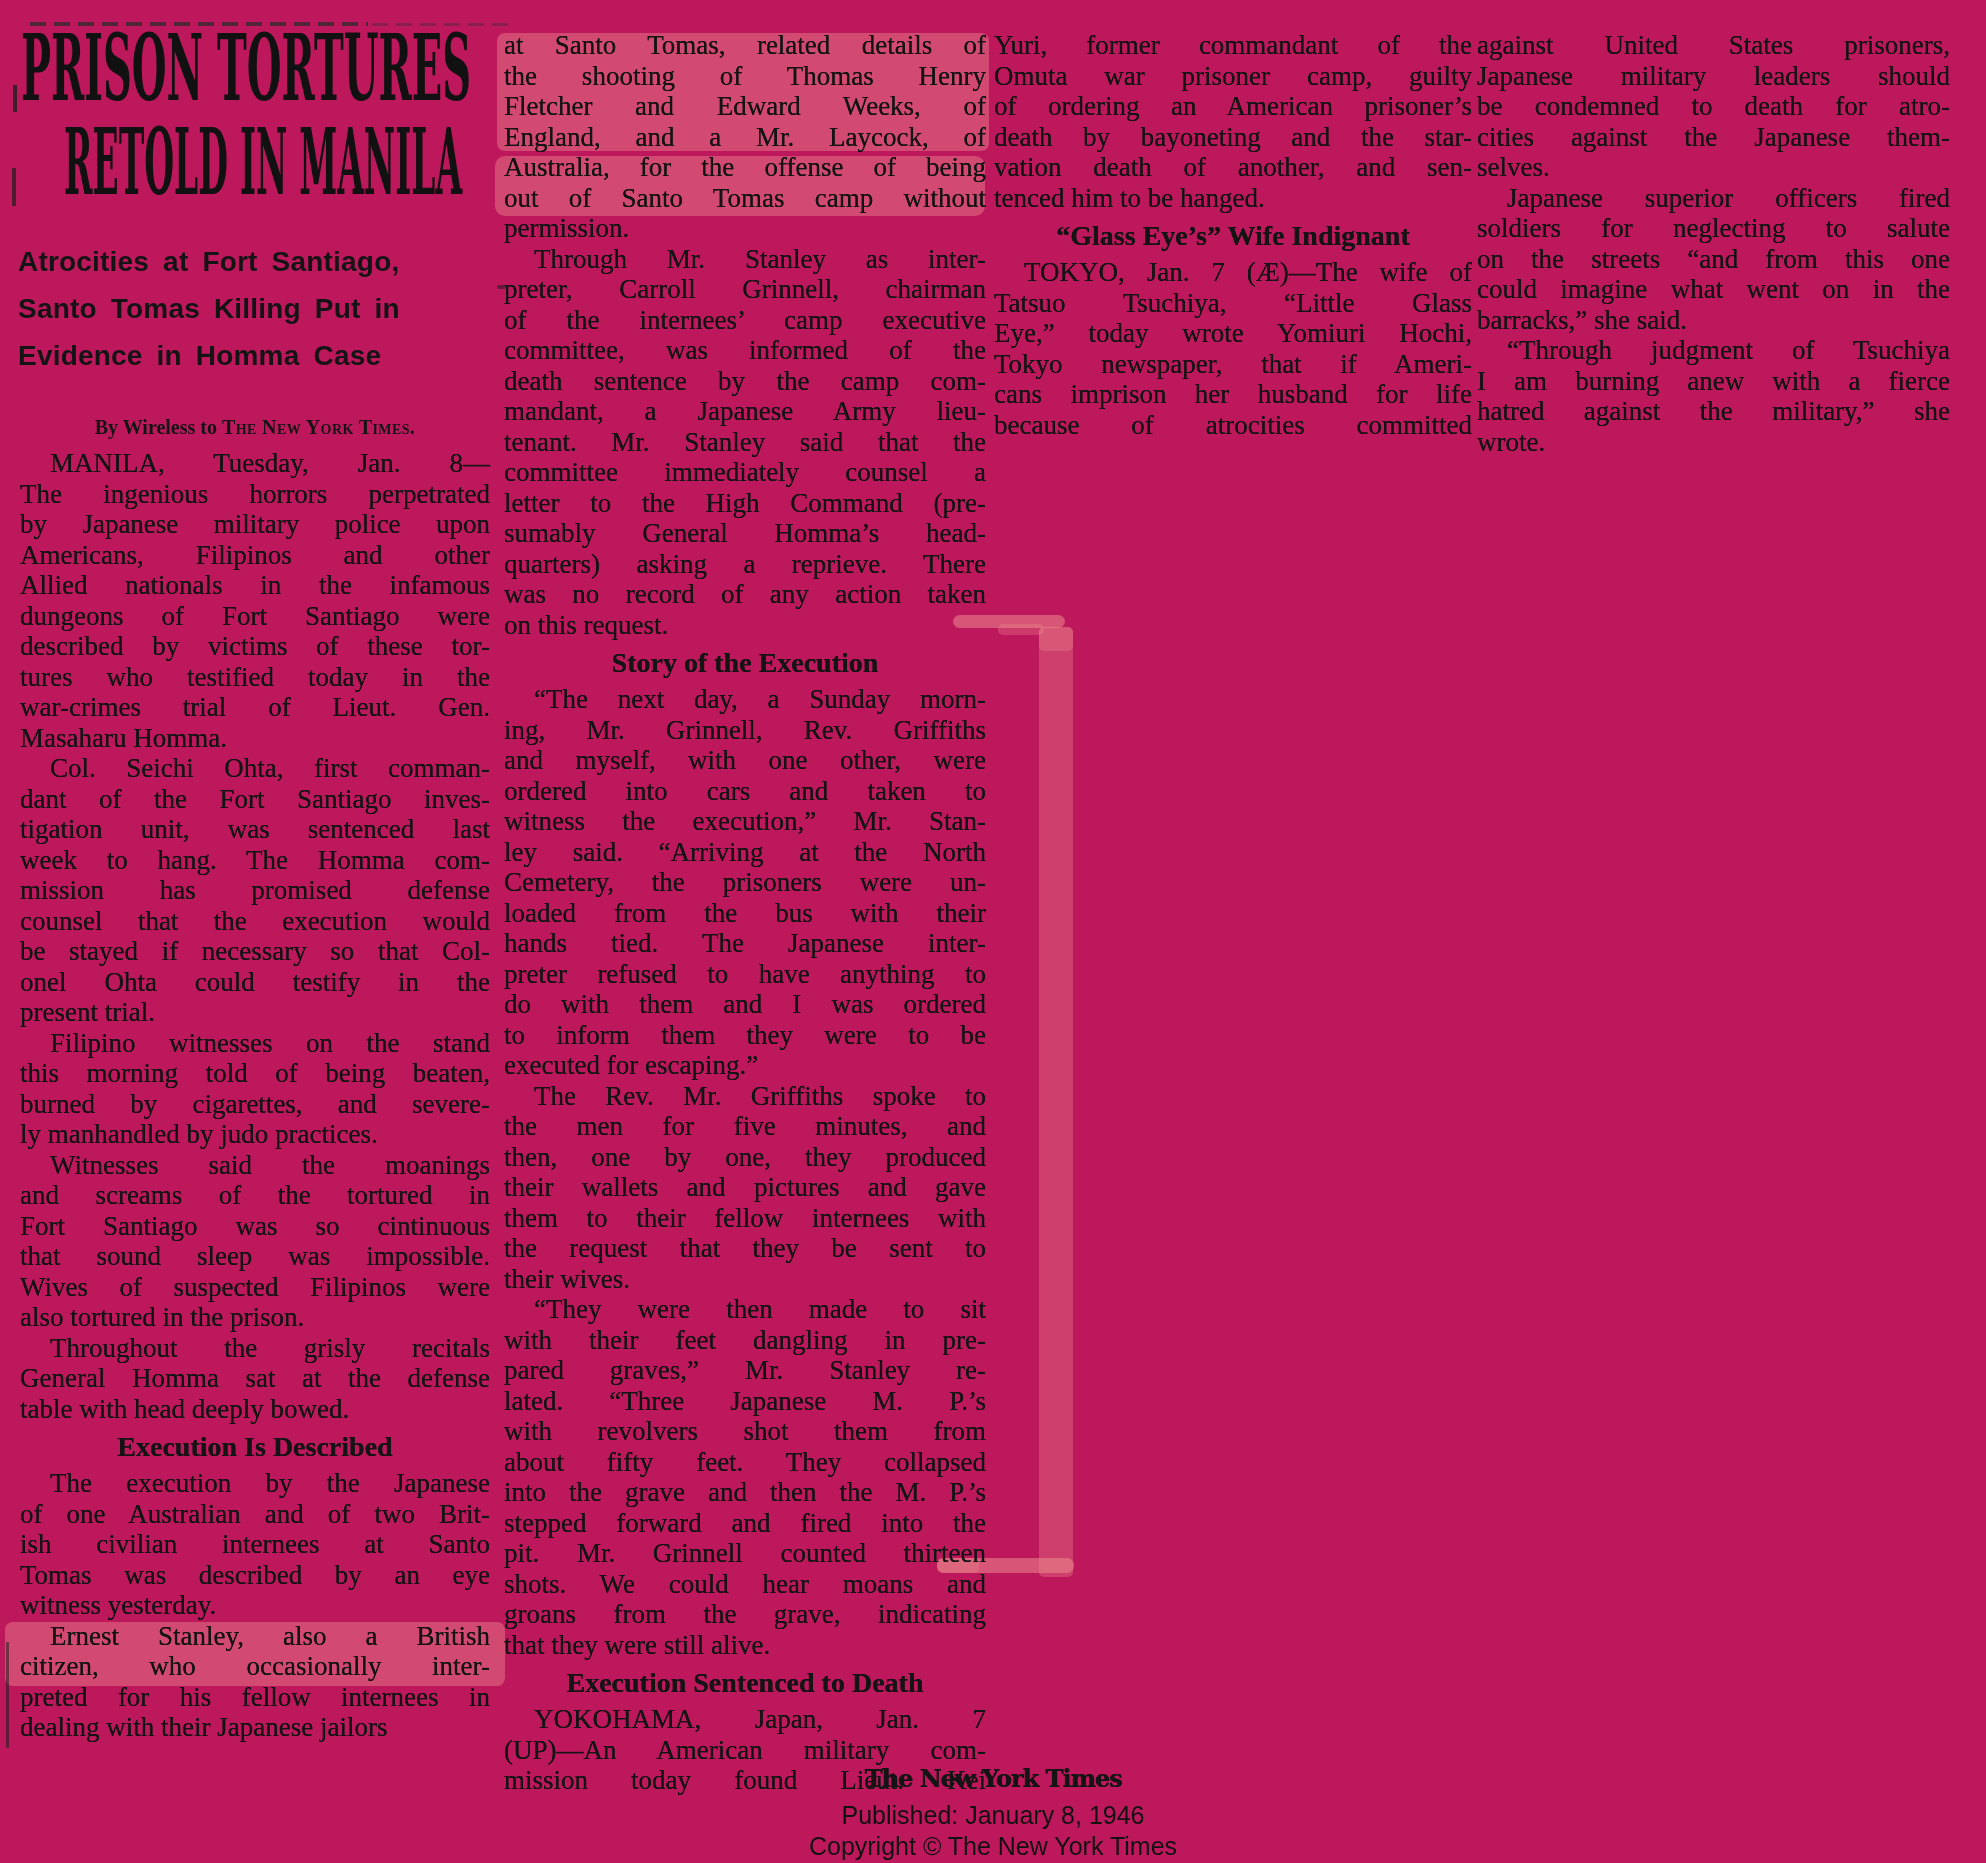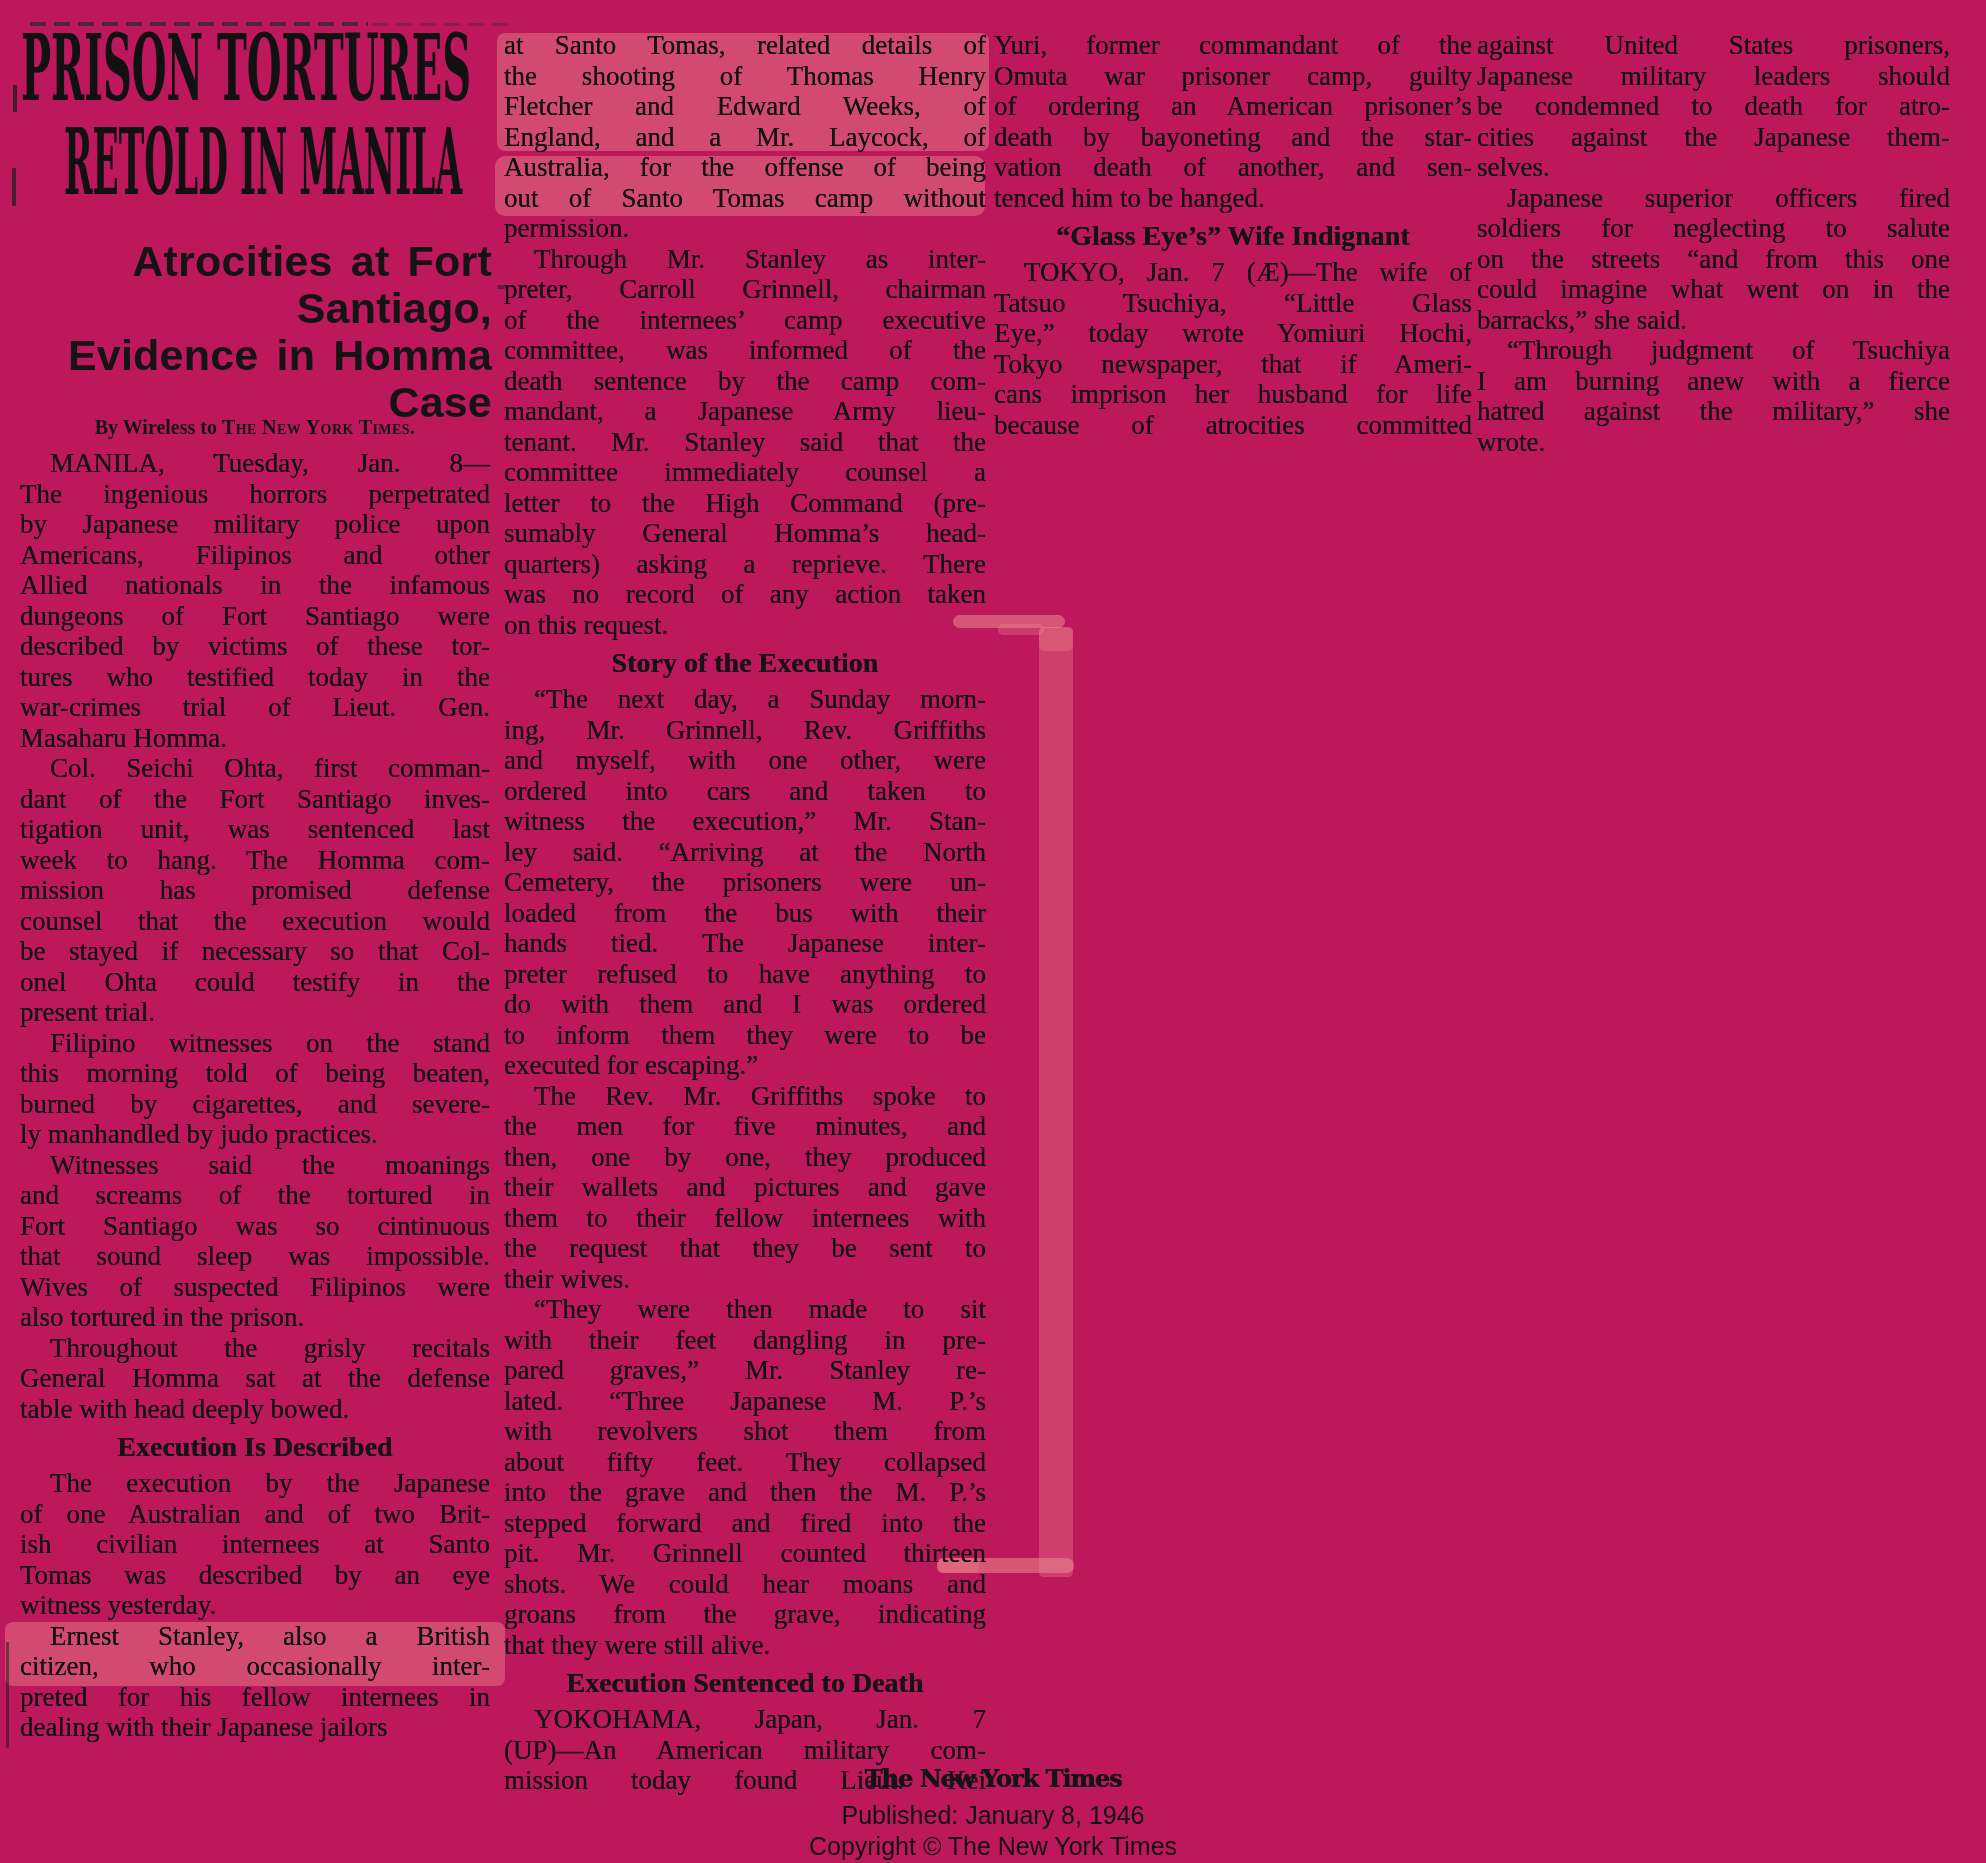--- a/index.html
+++ b/index.html
@@ -1,22 +1,22 @@
 <!DOCTYPE html>
 <html><head>
 <meta charset="utf-8">
 <style>
   html,body{margin:0;padding:0;background:#fff;}
   .page{position:relative;width:1986px;height:1863px;background:#be185d;overflow:hidden;
         font-family:"Liberation Serif",serif;color:#141414;}
   
   .headline-svg{position:absolute;left:20px;top:26px;z-index:2;}
   .deck{position:absolute;left:18px;top:238px;width:474px;z-index:2;
-        font-family:"Liberation Sans",sans-serif;font-weight:bold;font-size:43px;
-        line-height:47px;text-align:right;word-spacing:6px;letter-spacing:.2px;}
+        font-family:"Liberation Sans",sans-serif;font-weight:bold;font-size:28px;
+        line-height:47px;text-align:left;word-spacing:6px;letter-spacing:.2px;}
   .byline{position:absolute;left:20px;top:416px;width:470px;z-index:2;text-align:center;
           font-size:20px;font-weight:bold;}
   .byline .sc{font-variant-caps:small-caps;letter-spacing:.4px;}
   
   .col{position:absolute;z-index:2;}
   #col1{left:20px;top:448px;width:470px;}
   #col2{left:504px;top:30px;width:482px;}
   #col3{left:994px;top:30px;width:478px;}
   #col4{left:1477px;top:30px;width:473px;}
   .line{font-size:27px;line-height:30.5px;height:30.5px;
@@ -65,20 +65,21 @@
   <div class="artifact tick" style="left:6px;top:1642px;width:3px;height:106px;opacity:.55;"></div>
   <div class="artifact tick" style="left:497px;top:285px;width:9px;height:4px;opacity:.55;border-radius:2px;"></div>
 
   <svg class="headline-svg" width="455" height="185">
     <text x="1" y="74" font-family="DejaVu Serif, serif" font-weight="bold" font-size="92" fill="#111" textLength="450" lengthAdjust="spacingAndGlyphs">PRISON TORTURES</text>
     <text x="44" y="168" font-family="DejaVu Serif, serif" font-weight="bold" font-size="92" fill="#111" textLength="398" lengthAdjust="spacingAndGlyphs">RETOLD IN MANILA</text>
   </svg>
 
   <div class="deck">
     <div>Atrocities at Fort Santiago,</div>
+    <div>Santo Tomas Killing Put in</div>
     <div>Evidence in Homma Case</div>
   </div>
 
   <div class="byline">
     <span>By Wireless to</span>
     <span class="sc">The New York Times.</span>
   </div>
 
   <section class="col" id="col1">
       <div class="line ind">MANILA, Tuesday, Jan. 8—</div>

